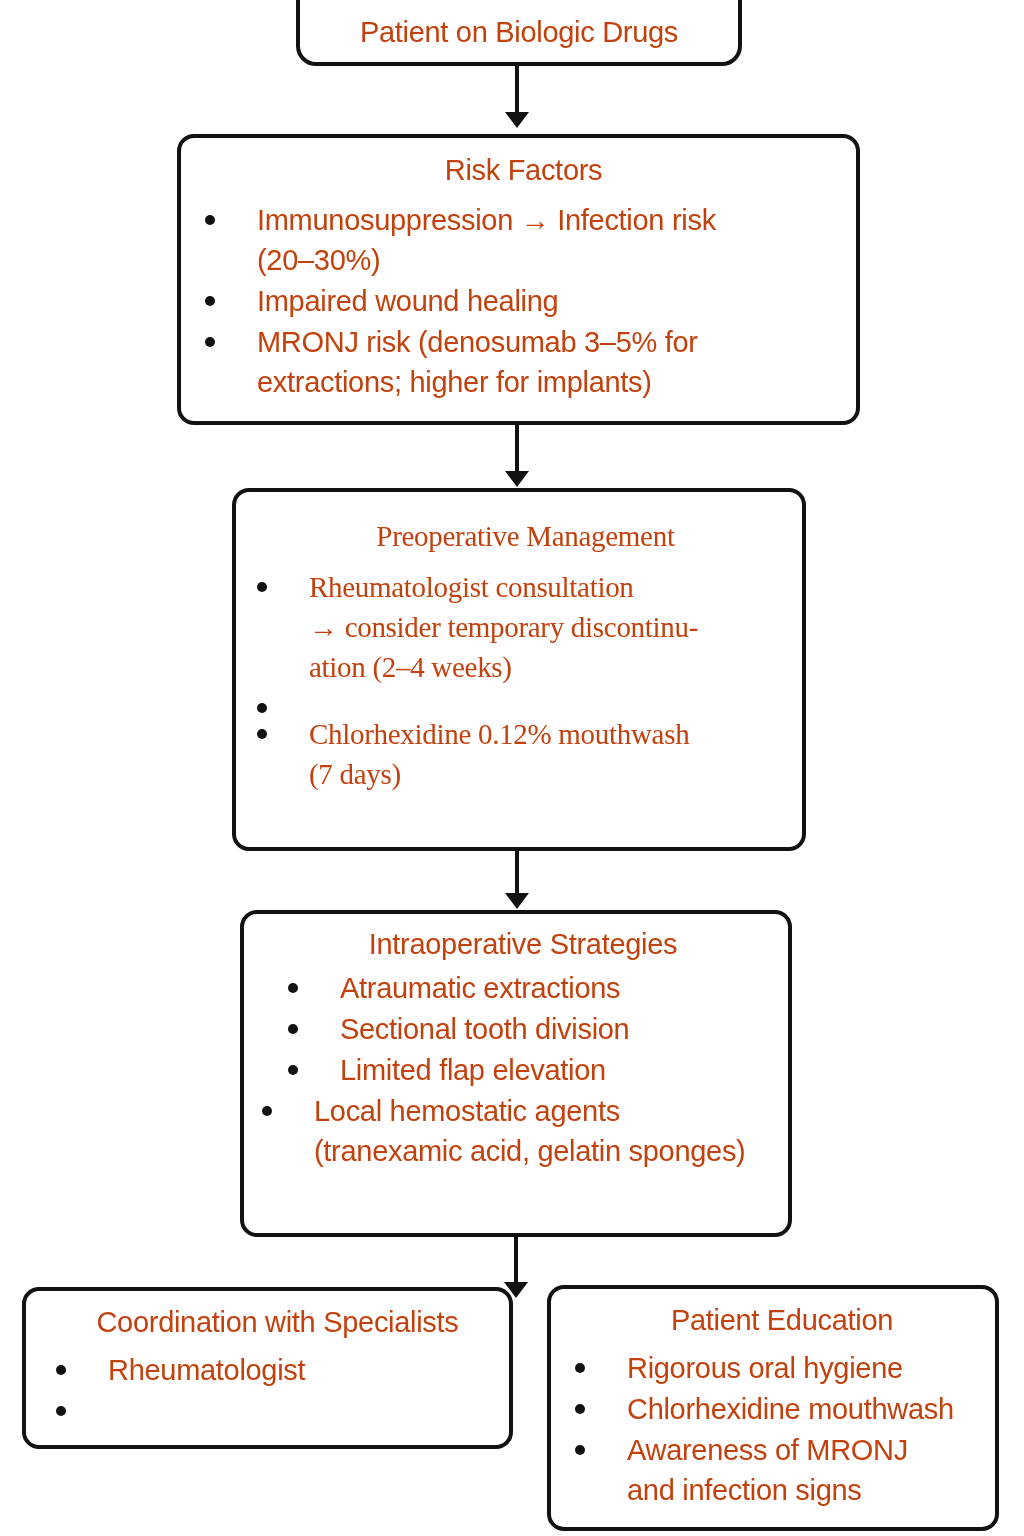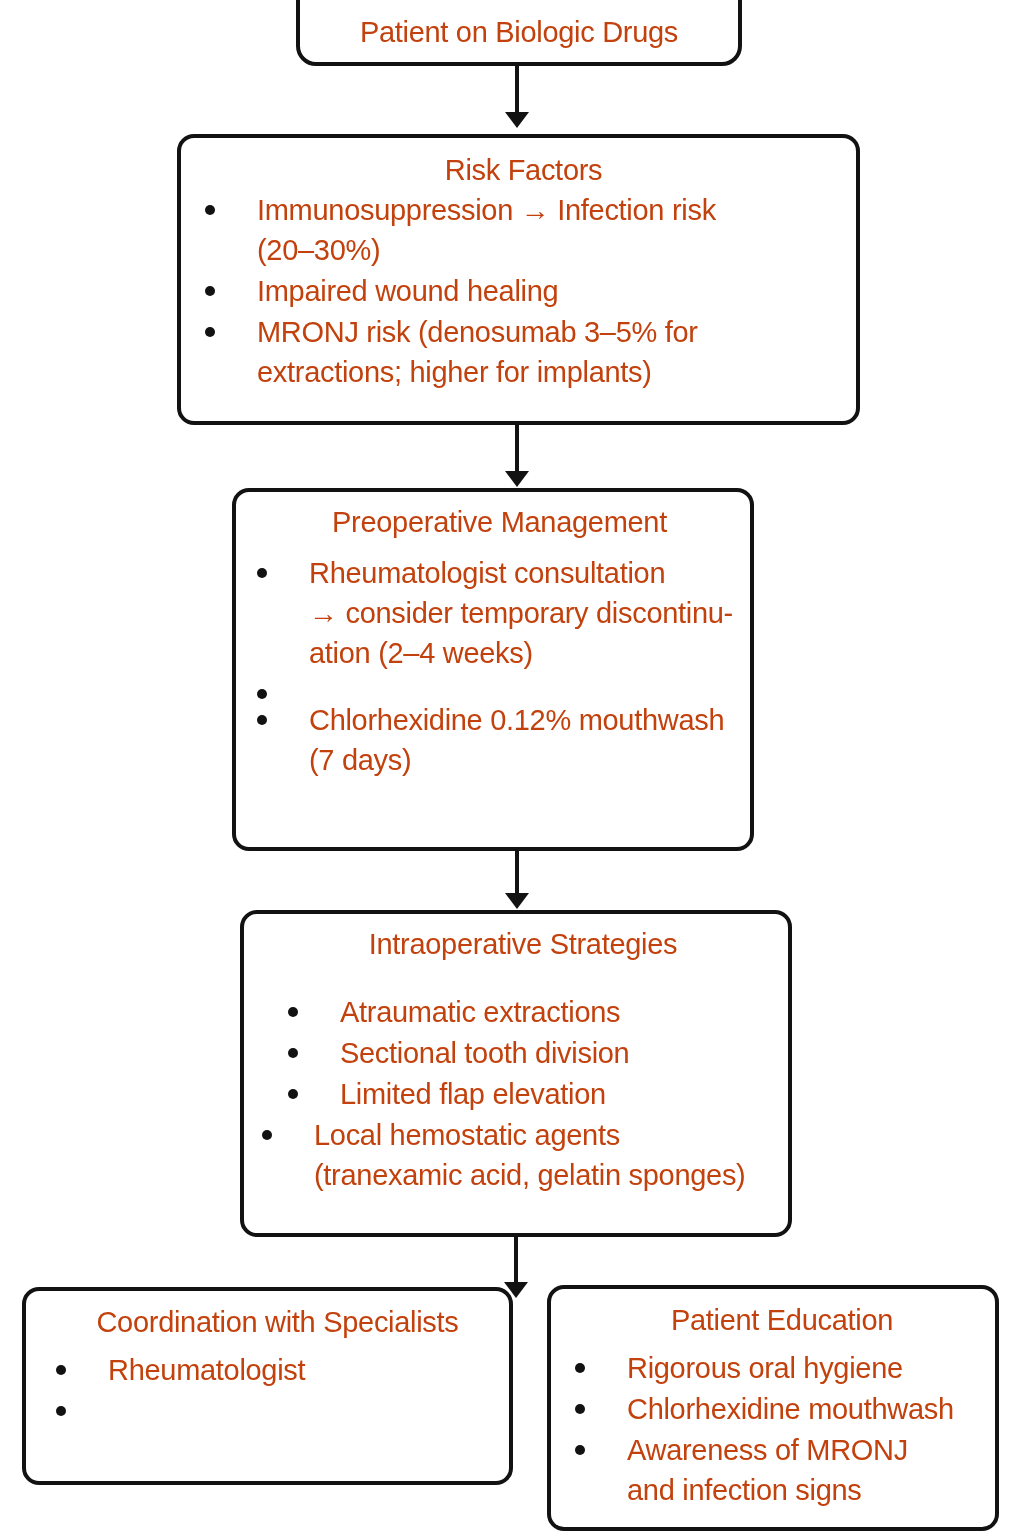--- a/index.html
+++ b/index.html
@@ -85,21 +85,21 @@
   <div class="node start-box" style="left:296px; top:-22px; width:446px; height:88px;">
     <div class="node-title">Patient on Biologic Drugs</div>
   </div>
 
   <div class="arrow" style="left:505px; top:64px;">
     <div class="aline" style="height:50px;"></div>
     <div class="ahead"></div>
   </div>
 
   <div class="node" style="left:177px; top:134px; width:683px; height:291px; padding:12px 14px 0 24px;">
-    <div class="node-title" style="">Risk Factors</div>
+    <div class="node-title" style="margin-bottom:10px;">Risk Factors</div>
     <div class="bullets">
       <div class="li">
         <span class="dot"></span>
         <span class="btxt">Immunosuppression → Infection risk
 (20–30%)</span>
       </div>
       <div class="li">
         <span class="dot"></span>
         <span class="btxt">Impaired wound healing</span>
       </div>
@@ -109,21 +109,21 @@
 extractions; higher for implants)</span>
       </div>
     </div>
   </div>
 
   <div class="arrow" style="left:505px; top:425px;">
     <div class="aline" style="height:48px;"></div>
     <div class="ahead"></div>
   </div>
 
-  <div class="node" style="left:232px; top:488px; width:522px; height:363px; padding:10px 8px 0 21px;">
+  <div class="node" style="left:232px; top:488px; width:574px; height:363px; padding:24px 8px 0 21px;font-family:Liberation Serif, serif;">
     <div class="node-title" style="margin-bottom:11px;">Preoperative Management</div>
     <div class="bullets">
       <div class="li">
         <span class="dot"></span>
         <span class="btxt">Rheumatologist consultation
 → consider temporary discontinu-
 ation (2–4 weeks)</span>
       </div>
       <div class="li">
         <span class="dot"></span>
@@ -135,21 +135,21 @@
       </div>
     </div>
   </div>
 
   <div class="arrow" style="left:505px; top:851px;">
     <div class="aline" style="height:44px;"></div>
     <div class="ahead"></div>
   </div>
 
   <div class="node" style="left:240px; top:910px; width:552px; height:327px; padding:10px 4px 0 18px;">
-    <div class="node-title" style="margin-bottom:28px;">Intraoperative Strategies</div>
+    <div class="node-title" style="margin-bottom:4px;">Intraoperative Strategies</div>
     <div class="bullets">
       <div class="li sub">
         <span class="dot"></span>
         <span class="btxt">Atraumatic extractions</span>
       </div>
       <div class="li sub">
         <span class="dot"></span>
         <span class="btxt">Sectional tooth division</span>
       </div>
       <div class="li sub">
@@ -162,21 +162,21 @@
 (tranexamic acid, gelatin sponges)</span>
       </div>
     </div>
   </div>
 
   <div class="arrow" style="left:504px; top:1237px;">
     <div class="aline" style="height:47px;"></div>
     <div class="ahead"></div>
   </div>
 
-  <div class="node" style="left:22px; top:1287px; width:491px; height:198px; padding:11px 10px 0 30px;">
+  <div class="node" style="left:22px; top:1287px; width:491px; height:162px; padding:11px 10px 0 30px;">
     <div class="node-title" style="margin-bottom:8px;">Coordination with Specialists</div>
     <div class="bullets">
       <div class="li">
         <span class="dot"></span>
         <span class="btxt">Rheumatologist</span>
       </div>
       <div class="li">
         <span class="dot"></span>
       </div>
     </div>

